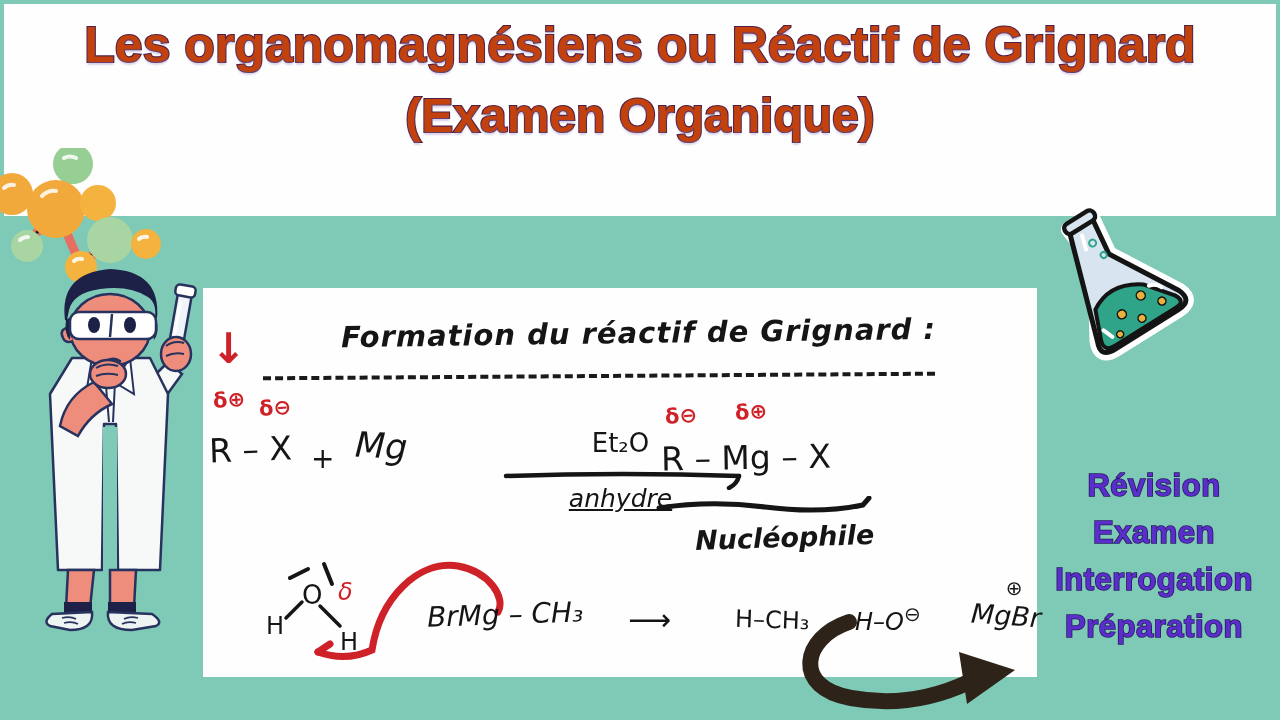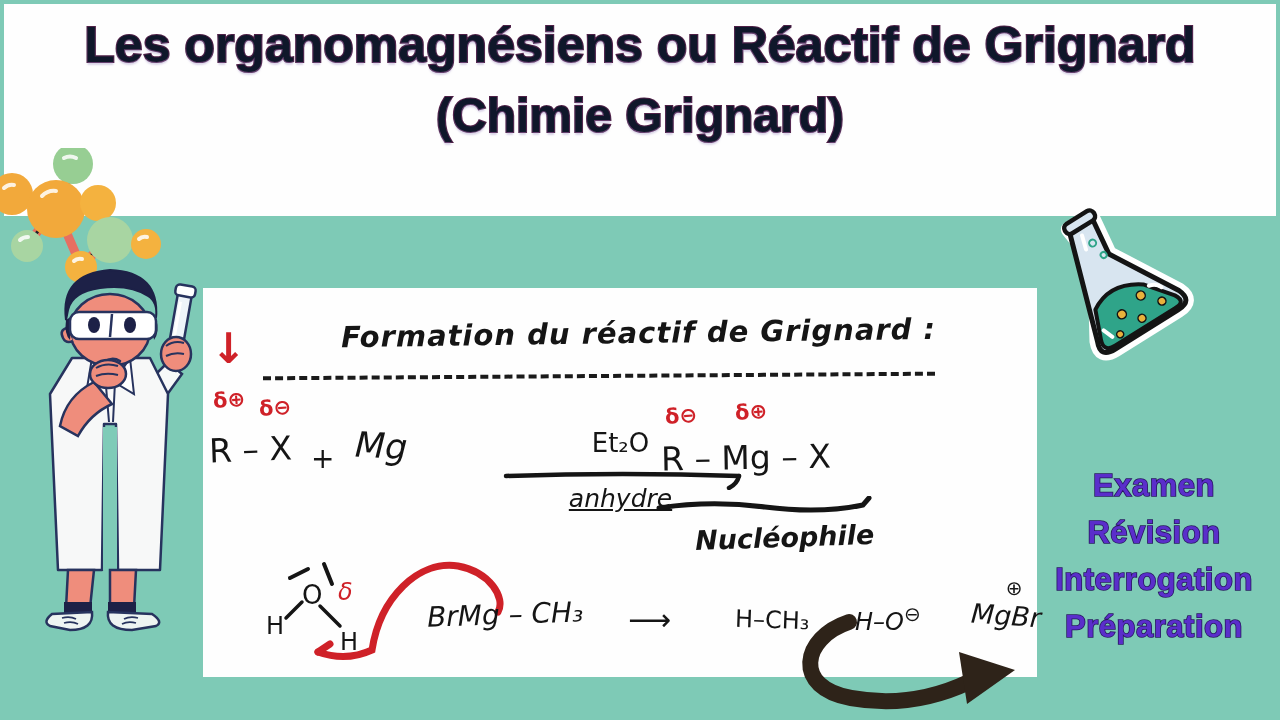--- a/index.html
+++ b/index.html
@@ -11,21 +11,21 @@
   }
   
   .header {
     position: absolute; left: 4px; top: 4px; width: 1272px; height: 212px;
     background: #fefefe;
     text-align: center;
     z-index: 1;
   }
   .title-line {
     font-weight: bold;
-    color: #0f172a;
+    color: #c2410c;
     -webkit-text-stroke: 2.2px #4e2047;
     paint-order: stroke fill;
     text-shadow: 0 3px 2px rgba(150,130,190,0.35);
     letter-spacing: 0px;
     line-height: 1.0;
   }
   .title-line1 { font-size: 50px; margin-top: 16px; }
   .title-line2 { font-size: 48px; margin-top: 22px; }
   
   .whiteboard {
@@ -85,21 +85,21 @@
   .molecule-wrap  { position: absolute; left: -2px;  top: 148px; z-index: 4; }
   .scientist-wrap { position: absolute; left: 10px;  top: 262px; z-index: 4; }
   .flask-wrap     { position: absolute; left: 1046px; top: 196px; z-index: 4; }
   .result-arrow-wrap { position: absolute; left: 783px; top: 580px; z-index: 5; }
 </style>
 </head>
 <body>
 
 <div class="header">
   <div class="title-line title-line1">Les organomagnésiens ou Réactif de Grignard</div>
-  <div class="title-line title-line2">(Chimie Grignard)</div>
+  <div class="title-line title-line2">(Examen Organique)</div>
 </div>
 
 <div class="molecule-wrap">
   <svg width="180" height="138" viewBox="0 0 180 138">
     <g stroke="#e76f61" stroke-width="9" stroke-linecap="round">
       <line x1="75" y1="17" x2="58" y2="60"></line>
       <line x1="15" y1="46" x2="58" y2="60"></line>
       <line x1="58" y1="60" x2="99" y2="56"></line>
       <line x1="58" y1="60" x2="29" y2="97"></line>
       <line x1="58" y1="60" x2="83" y2="118"></line>
@@ -254,17 +254,17 @@
 </div>
 
 <div class="result-arrow-wrap">
   <svg width="245" height="140" viewBox="0 0 245 140">
     <path d="M 66 42 C 18 58 10 108 68 118 C 112 126 152 118 186 102" fill="none" stroke="#2e2319" stroke-width="16" stroke-linecap="round"></path>
     <polygon points="176,72 232,90 184,124" fill="#2e2319"></polygon>
   </svg>
 </div>
 
 <div class="keywords">
+  <div class="keyword">Révision</div>
   <div class="keyword">Examen</div>
-  <div class="keyword">Révision</div>
   <div class="keyword">Interrogation</div>
   <div class="keyword">Préparation</div>
 </div>
 
 </body></html>

